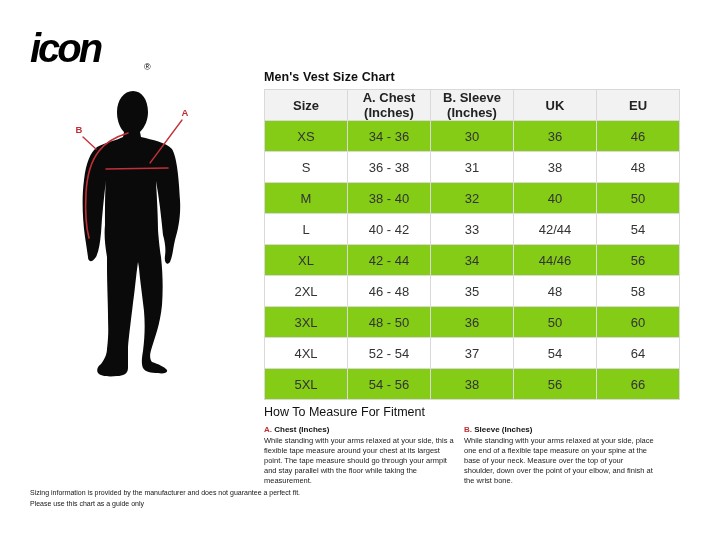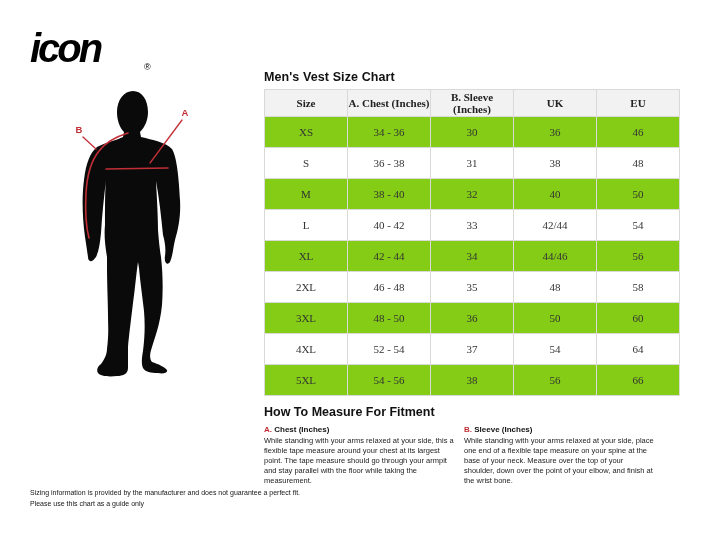--- a/index.html
+++ b/index.html
@@ -12,31 +12,31 @@
   
   .figure{position:absolute;left:55px;top:85px;width:145px;height:300px;}
   
   .chart-title{
     position:absolute;left:264px;top:70px;font-size:12.5px;font-weight:700;color:#111;
     letter-spacing:.1px;
   }
   table.size-table{
     position:absolute;left:264px;top:89px;width:416px;
     border-collapse:collapse;table-layout:fixed;
-    font-size:11px;color:#333;text-align:center;font-family:Liberation Serif, serif;
+    font-size:13px;color:#333;text-align:center;
   }
   table.size-table th,table.size-table td{
     border:1px solid #d9d9d9;padding:0;vertical-align:middle;
   }
   table.size-table th{height:26px;background:#f2f2f2;font-weight:700;color:#222;}
   table.size-table td{height:30px;background:#ffffff;font-weight:400;}
   table.size-table tr.alt td{background:#84cc16;}
   
   .howto{position:absolute;left:264px;top:405px;width:420px;}
-  .howto-title{font-size:12.5px;font-weight:700;color:#111;margin:0 0 6px 0;}
+  .howto-title{font-size:12.5px;font-weight:400;color:#111;margin:0 0 6px 0;}
   .howto-cols{display:flex;gap:10px;}
   .measure-section{width:190px;}
   .section-label{font-size:8px;font-weight:700;color:#111;margin-bottom:2px;}
   .section-label .prefix{color:#c22f36;}
   .section-body{font-size:7.5px;line-height:1.32;color:#1c1c1c;}
   
   .disclaimer{
     position:absolute;left:30px;top:488px;width:280px;
     font-size:7px;line-height:1.55;color:#151515;
   }

